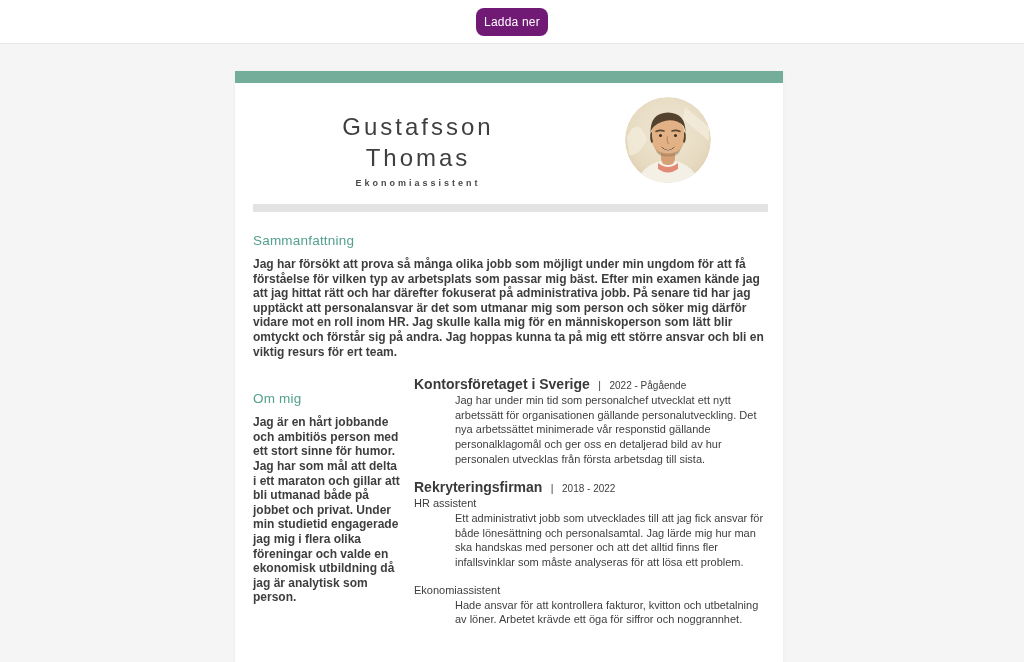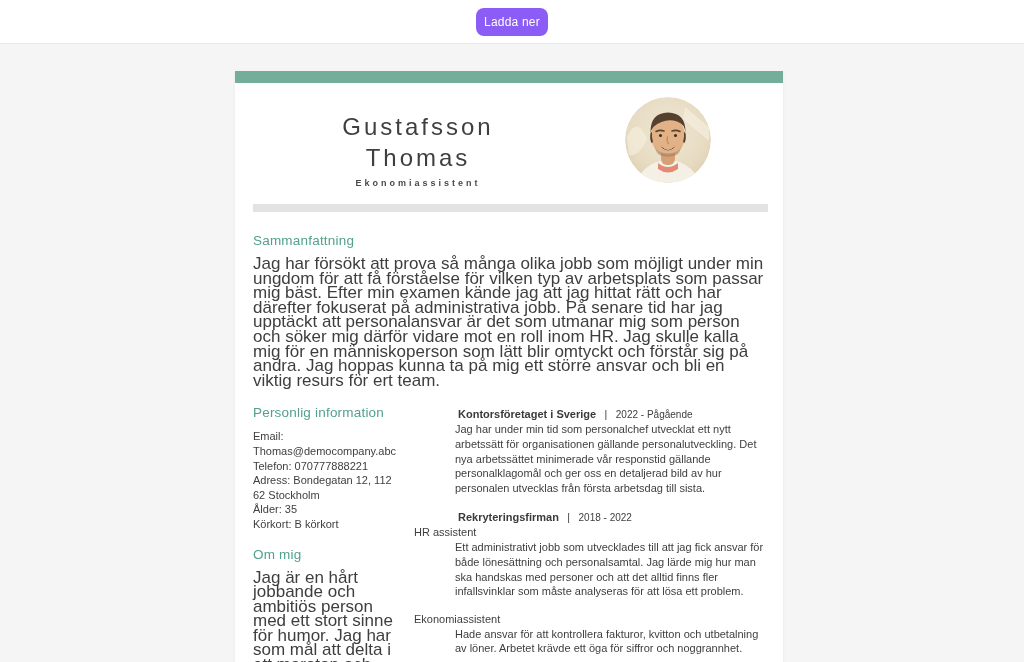--- a/index.html
+++ b/index.html
@@ -8,21 +8,21 @@
     background: #f4f5f4;
     font-family: "Liberation Sans", "DejaVu Sans", sans-serif;
     -webkit-font-smoothing: antialiased;
   }
   
   .topbar {
     height: 43px; background: #ffffff; border-bottom: 1px solid #e9e9e9;
     display: flex; align-items: center; justify-content: center;
   }
   .download-btn {
-    background: #8b5cf6; color: #ffffff; border: none; cursor: pointer;
+    background: #701a75; color: #ffffff; border: none; cursor: pointer;
     border-radius: 8px; padding: 7px 8px; font-size: 12px; font-weight: 500;
     font-family: "Liberation Sans", sans-serif; letter-spacing: 0.2px;
   }
   
   .page { height: 618px; padding-top: 27px; box-sizing: border-box; }
   .cv {
     width: 548px; margin-left: 235px;
     box-shadow: 0 1px 3px rgba(0,0,0,0.05);
   }
   .accent-bar { height: 12px; background: #74ad99; }
@@ -47,30 +47,30 @@
   }
   .photo svg { display: block; }
   
   .divider { height: 8px; background: #e3e3e3; margin-top: 16px; }
   
   .section-heading {
     font-size: 13.5px; font-weight: 400; color: #52a08d;
     margin: 0 0 9px 0; letter-spacing: 0.2px;
   }
   .summary-section { margin-top: 21px; }
-  .body-text { font-size: 17px; line-height: 14.6px; color: #3e3e3e; }
+  .body-text { font-size: 12px; line-height: 14.6px; color: #3e3e3e; font-weight: bold; }
   .columns { display: flex; margin-top: 17px; }
   .col-left { width: 147px; flex: 0 0 auto; }
   .col-right { flex: 1; margin-left: 14px; }
   .info-line { font-size: 11px; line-height: 14.6px; color: #3e3e3e; }
   .subsection { margin-top: 15px; }
   
   .job { margin-bottom: 13px; }
   .job-title-line { line-height: 15px; }
-  .job-company { font-size: 11px; font-weight: 700; color: #3a3a3a; margin-left: 44px; }
+  .job-company { font-size: 14px; font-weight: 700; color: #3a3a3a; }
   .job-sep { font-size: 10.5px; color: #3e3e3e; margin: 0 4px; }
   .job-period { font-size: 10px; color: #3e3e3e; }
   .job-role { font-size: 11px; line-height: 15px; color: #3e3e3e; }
   .job-desc { font-size: 11px; line-height: 14.6px; color: #3e3e3e; margin-left: 41px; }
 </style>
 </head>
 <body>
 
 <div class="topbar">
   <button class="download-btn">Ladda ner</button>
@@ -126,28 +126,20 @@
       <div class="divider"></div>
 
       <div class="summary-section">
         <h2 class="section-heading">Sammanfattning</h2>
         <div class="body-text">Jag har försökt att prova så många olika jobb som möjligt under min ungdom för att få förståelse för vilken typ av arbetsplats som passar mig bäst. Efter min examen kände jag att jag hittat rätt och har därefter fokuserat på administrativa jobb. På senare tid har jag upptäckt att personalansvar är det som utmanar mig som person och söker mig därför vidare mot en roll inom HR. Jag skulle kalla mig för en människoperson som lätt blir omtyckt och förstår sig på andra. Jag hoppas kunna ta på mig ett större ansvar och bli en viktig resurs för ert team.</div>
       </div>
 
       <div class="columns">
 
         <div class="col-left">
-          <div>
-            <h2 class="section-heading">Personlig information</h2>
-            <div class="info-line">Email: Thomas@democompany.abc</div>
-            <div class="info-line">Telefon: 070777888221</div>
-            <div class="info-line">Adress: Bondegatan 12, 112 62 Stockholm</div>
-            <div class="info-line">Ålder: 35</div>
-            <div class="info-line">Körkort: B körkort</div>
-          </div>
 
           <div class="subsection">
             <h2 class="section-heading">Om mig</h2>
             <div class="body-text">Jag är en hårt jobbande och ambitiös person med ett stort sinne för humor. Jag har som mål att delta i ett maraton och gillar att bli utmanad både på jobbet och privat. Under min studietid engagerade jag mig i flera olika föreningar och valde en ekonomisk utbildning då jag är analytisk som person.</div>
           </div>
 
         </div>
 
         <div class="col-right">
 

